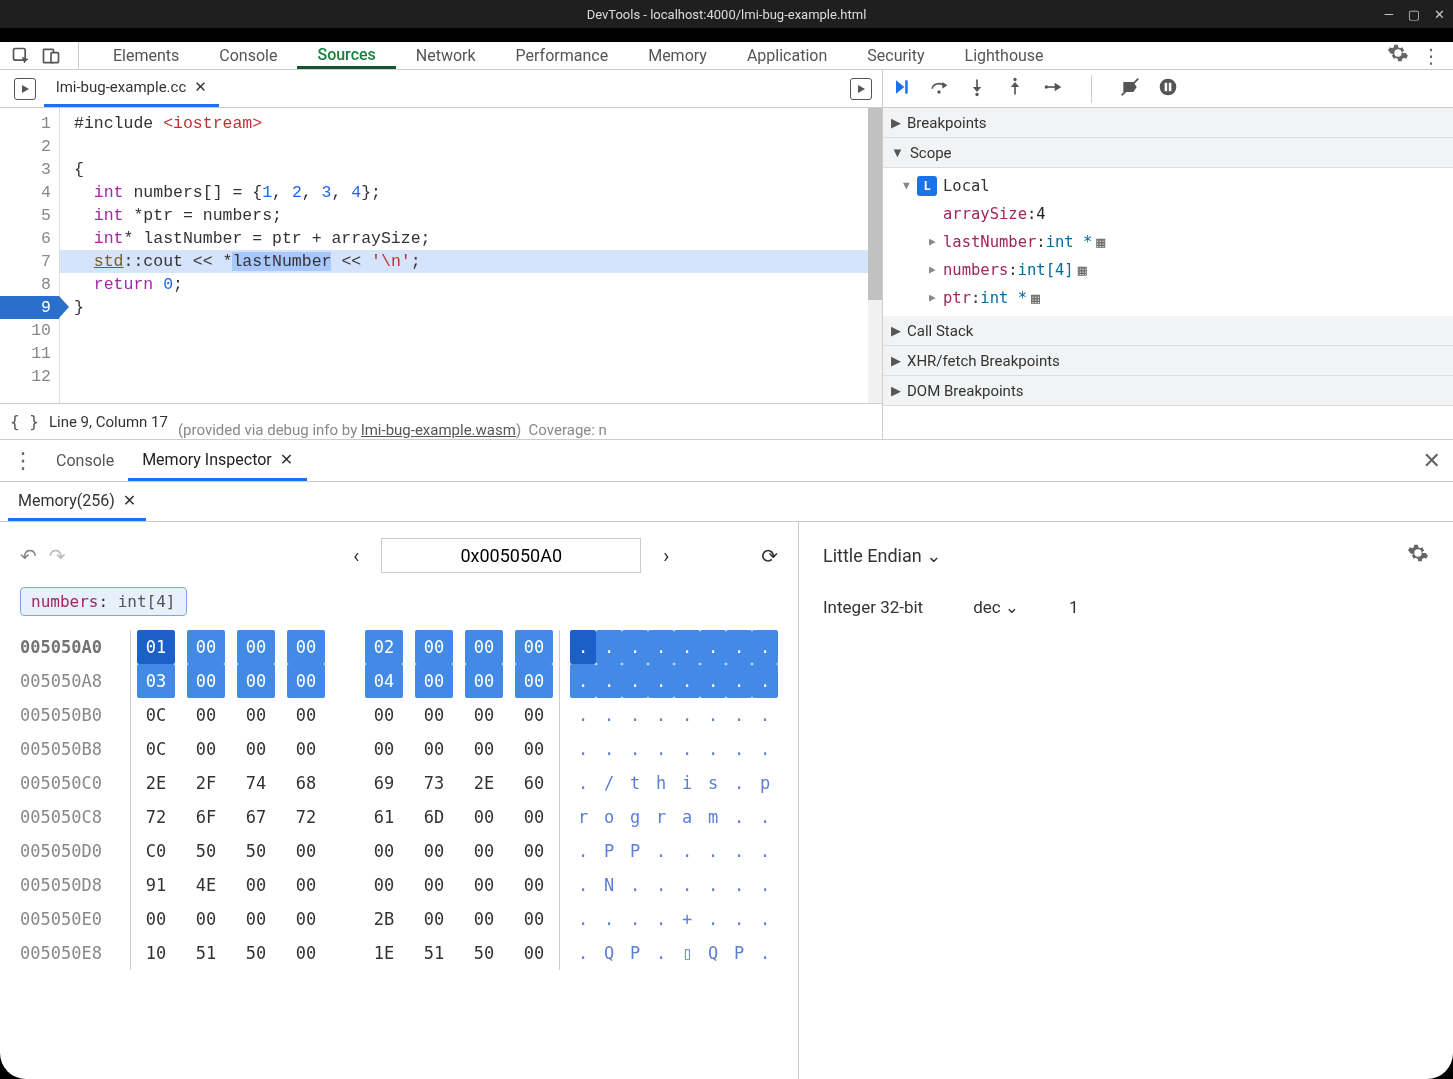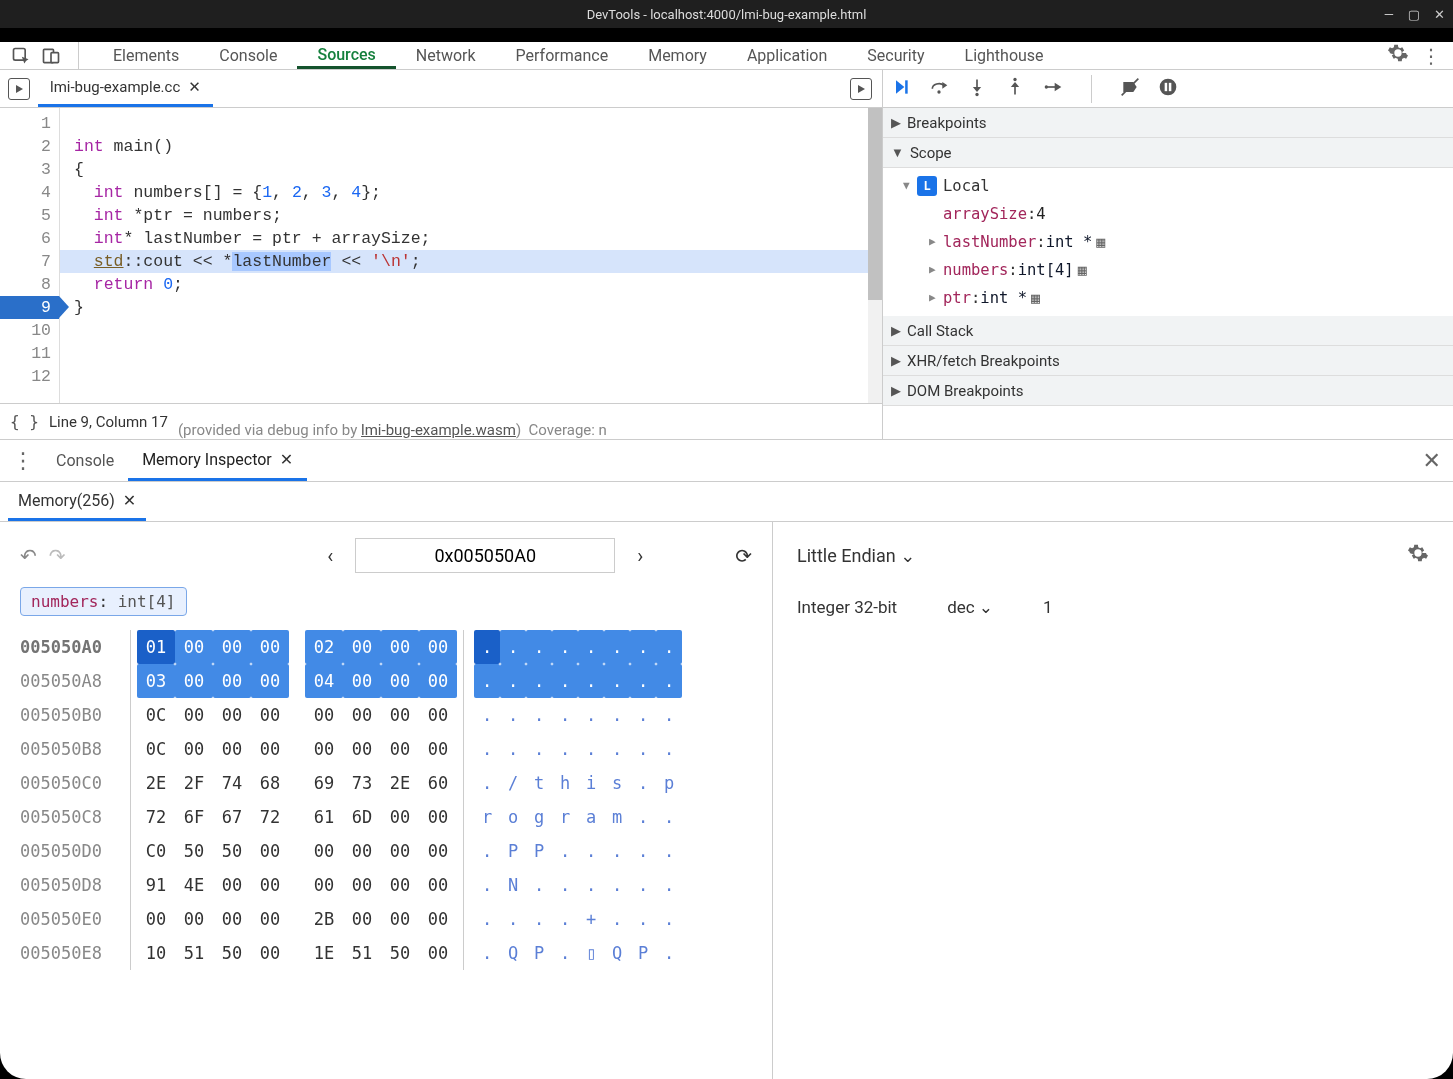--- a/index.html
+++ b/index.html
@@ -13,21 +13,21 @@
 .tool-icon { width: 26px; height: 26px; display:flex; align-items:center; justify-content:center; color: #555; }
 .tool-icon svg { width: 20px; height: 20px; stroke: currentColor; fill: none; stroke-width:2; }
 .vsep { width: 1px; height: 28px; background: #ccc; margin: 0 10px; }
 .main-tab { padding: 0 20px; height: 100%; display: flex; align-items: center; font-size: 16px; color: #555; cursor: pointer; }
 .main-tab.active { color: #15803d; border-bottom: 3px solid #14532d; font-weight: 500; }
 .spacer { flex: 1; }
 .icon-btn { color: #666; cursor: pointer; padding: 2px 4px; font-size: 20px; }
 
 .upper { display: flex; height: 370px; border-bottom: 1px solid #ccc; }
 .sources-left { flex: 1; display: flex; flex-direction: column; border-right: 1px solid #ccc; position:relative; }
-.file-tabstrip { display: flex; align-items: center; height: 38px; border-bottom: 1px solid #ccc; }
+.file-tabstrip { display: flex; align-items: center; height: 38px; border-bottom: 1px solid #ccc; padding-left: 6px; }
 .file-tab { display: flex; align-items: center; gap: 8px; padding: 0 12px; height: 100%; border-bottom: 3px solid #1a73e8; font-size: 15px; }
 .play-in-box { width: 22px; height: 22px; border: 1.5px solid #555; border-radius: 3px; display:flex; align-items:center; justify-content:center; color:#555; margin: 0 8px; }
 .play-in-box svg { width: 10px; height:10px; fill:#555; }
 .close-x { cursor: pointer; color: #333; }
 
 .code-area { flex: 1; display: flex; font-family: "Courier New", monospace; font-size: 16.5px; line-height: 23px; overflow:hidden; position:relative; }
 .gutter { width: 60px; text-align: right; padding-right: 8px; color: #888; border-right: 1px solid #ddd; padding-top: 4px; user-select:none; }
 .gutter .ln { height:23px; }
 .gutter .ln.exec { background:#2a6fc9; color:#fff; margin-right:-8px; padding-right:8px; position:relative; }
 .gutter .ln.exec::after { content:''; position:absolute; right:-10px; top:0; border-left:10px solid #2a6fc9; border-top:11.5px solid transparent; border-bottom:11.5px solid transparent; }
@@ -51,21 +51,21 @@
 .sources-right { width: 570px; display: flex; flex-direction: column; }
 .dbg-toolbar { display: flex; align-items:center; height: 38px; padding: 0 8px; gap: 18px; border-bottom: 1px solid #ccc; }
 .dbg-toolbar svg { width:20px; height:20px; }
 .dbg-panel-header { height: 30px; display: flex; align-items: center; padding: 0 8px; background: #f1f3f4; border-bottom: 1px solid #ddd; font-size: 15px; color:#333; }
 .dbg-panel-header .tri { margin-right: 6px; color: #555; font-size:13px; }
 .scope-content { padding: 4px 0 4px 20px; font-family: monospace; font-size: 15.5px; line-height: 28px; }
 .scope-row { display: flex; align-items: center; }
 .tri-small { color: #888; width: 14px; display:inline-block; font-size:11px; }
 .lbox { background: #1a73e8; color:#fff; width:20px; height:20px; display:inline-flex; align-items:center; justify-content:center; border-radius:3px; font-size:12px; font-weight:bold; margin-right:6px; }
 .varname { color: #a2265b; }
-.vartype { color: #0f172a; }
+.vartype { color: #0369a1; }
 .varval { color: #222; }
 .memicon { color:#666; margin-left:4px; font-size:15px; }
 
 
 .drawer { flex: 1; display: flex; flex-direction: column; }
 .drawer-tabstrip { height: 42px; display: flex; align-items: center; border-bottom: 1px solid #ccc; padding-left: 4px; }
 .dots-vert { font-size:22px; color:#666; padding: 0 8px; cursor:pointer; }
 .drawer-tab { padding: 0 14px; height:100%; display:flex; align-items:center; font-size:16px; color:#555; cursor:pointer; gap:8px; }
 .drawer-tab.active { color:#222; border-bottom: 3px solid #1a73e8; }
 .drawer-close { margin-left:auto; margin-right:12px; font-size:22px; color:#666; cursor:pointer; }
@@ -80,21 +80,21 @@
 .mem-addr-input { border:1px solid #ccc; padding:6px 14px; font-size:18px; text-align:center; width:260px; font-family:inherit; }
 .navarrow{ font-size:20px; color:#333; cursor:pointer; padding:0 10px;}
 .refresh { margin-left: 70px; font-size:20px; color:#333; cursor:pointer;}
 .badge { display:inline-block; border:1px solid #7aa7e8; background:#e8f0fe; padding: 4px 10px; border-radius:4px; font-family:monospace; font-size:16px; }
 .badge .nm { color:#a2265b; }
 .badge .ty { color:#555; }
 .hex-table { margin-top: 14px; font-family: monospace; font-size: 17px; line-height: 34px; }
 .hex-row { display:flex; align-items:center; }
 .addr { width: 110px; color:#888; }
 .addr.cur { color:#737373; font-weight:bold; }
-.hexcol { display:flex; gap:0; padding: 0 6px; border-left:1px solid #ccc; }
+.hexcol { display:flex; gap:12px; padding: 0 6px; border-left:1px solid #ccc; }
 .hx { width: 38px; text-align:center; }
 .hx.hi { background:#428ae6; color:#fff; border-radius:2px; }
 .hx.hi.first { background:#1a60c8; }
 .hxgap { width: 16px; }
 .asccol { display:flex; gap:0; padding-left: 10px; border-left:1px solid #ccc; }
 .ac { width: 26px; text-align:center; color:#5b7fd6; }
 .ac.hi { background:#428ae6; color:#fff; border-radius:2px; }
 .ac.hi.first { background:#1a60c8; }
 
 .mem-right { width: 680px; padding: 20px 24px; }
@@ -179,22 +179,22 @@
             <div class="ln">5</div>
             <div class="ln">6</div>
             <div class="ln">7</div>
             <div class="ln">8</div>
             <div class="ln exec">9</div>
             <div class="ln">10</div>
             <div class="ln">11</div>
             <div class="ln">12</div>
           </div>
         <div class="code-lines" id="codelines">
+            <div class="line"><span>#include </span><span class="inc">&lt;iostream&gt;</span></div>
             <div class="line"></div>
-            <div class="line"><span class="kw">int</span><span> main()</span></div>
             <div class="line"><span>{</span></div>
             <div class="line"><span>  </span><span class="kw">int</span><span> numbers[] = {</span><span class="num">1</span><span>, </span><span class="num">2</span><span>, </span><span class="num">3</span><span>, </span><span class="num">4</span><span>};</span></div>
             <div class="line"><span>  </span><span class="kw">int</span><span> *ptr = numbers;</span></div>
             <div class="line"><span>  </span><span class="kw">int</span><span>* lastNumber = ptr + arraySize;</span></div>
             <div class="line exec"><span>  </span><span class="cls">std</span><span>::cout &lt;&lt; *</span><span class="sel">lastNumber</span><span> &lt;&lt; </span><span class="str">'\n'</span><span>;</span></div>
             <div class="line"><span>  </span><span class="kw">return</span><span> </span><span class="num">0</span><span>;</span></div>
             <div class="line"><span>}</span></div>
             <div class="line"></div>
           </div>
         <div class="vscroll">

